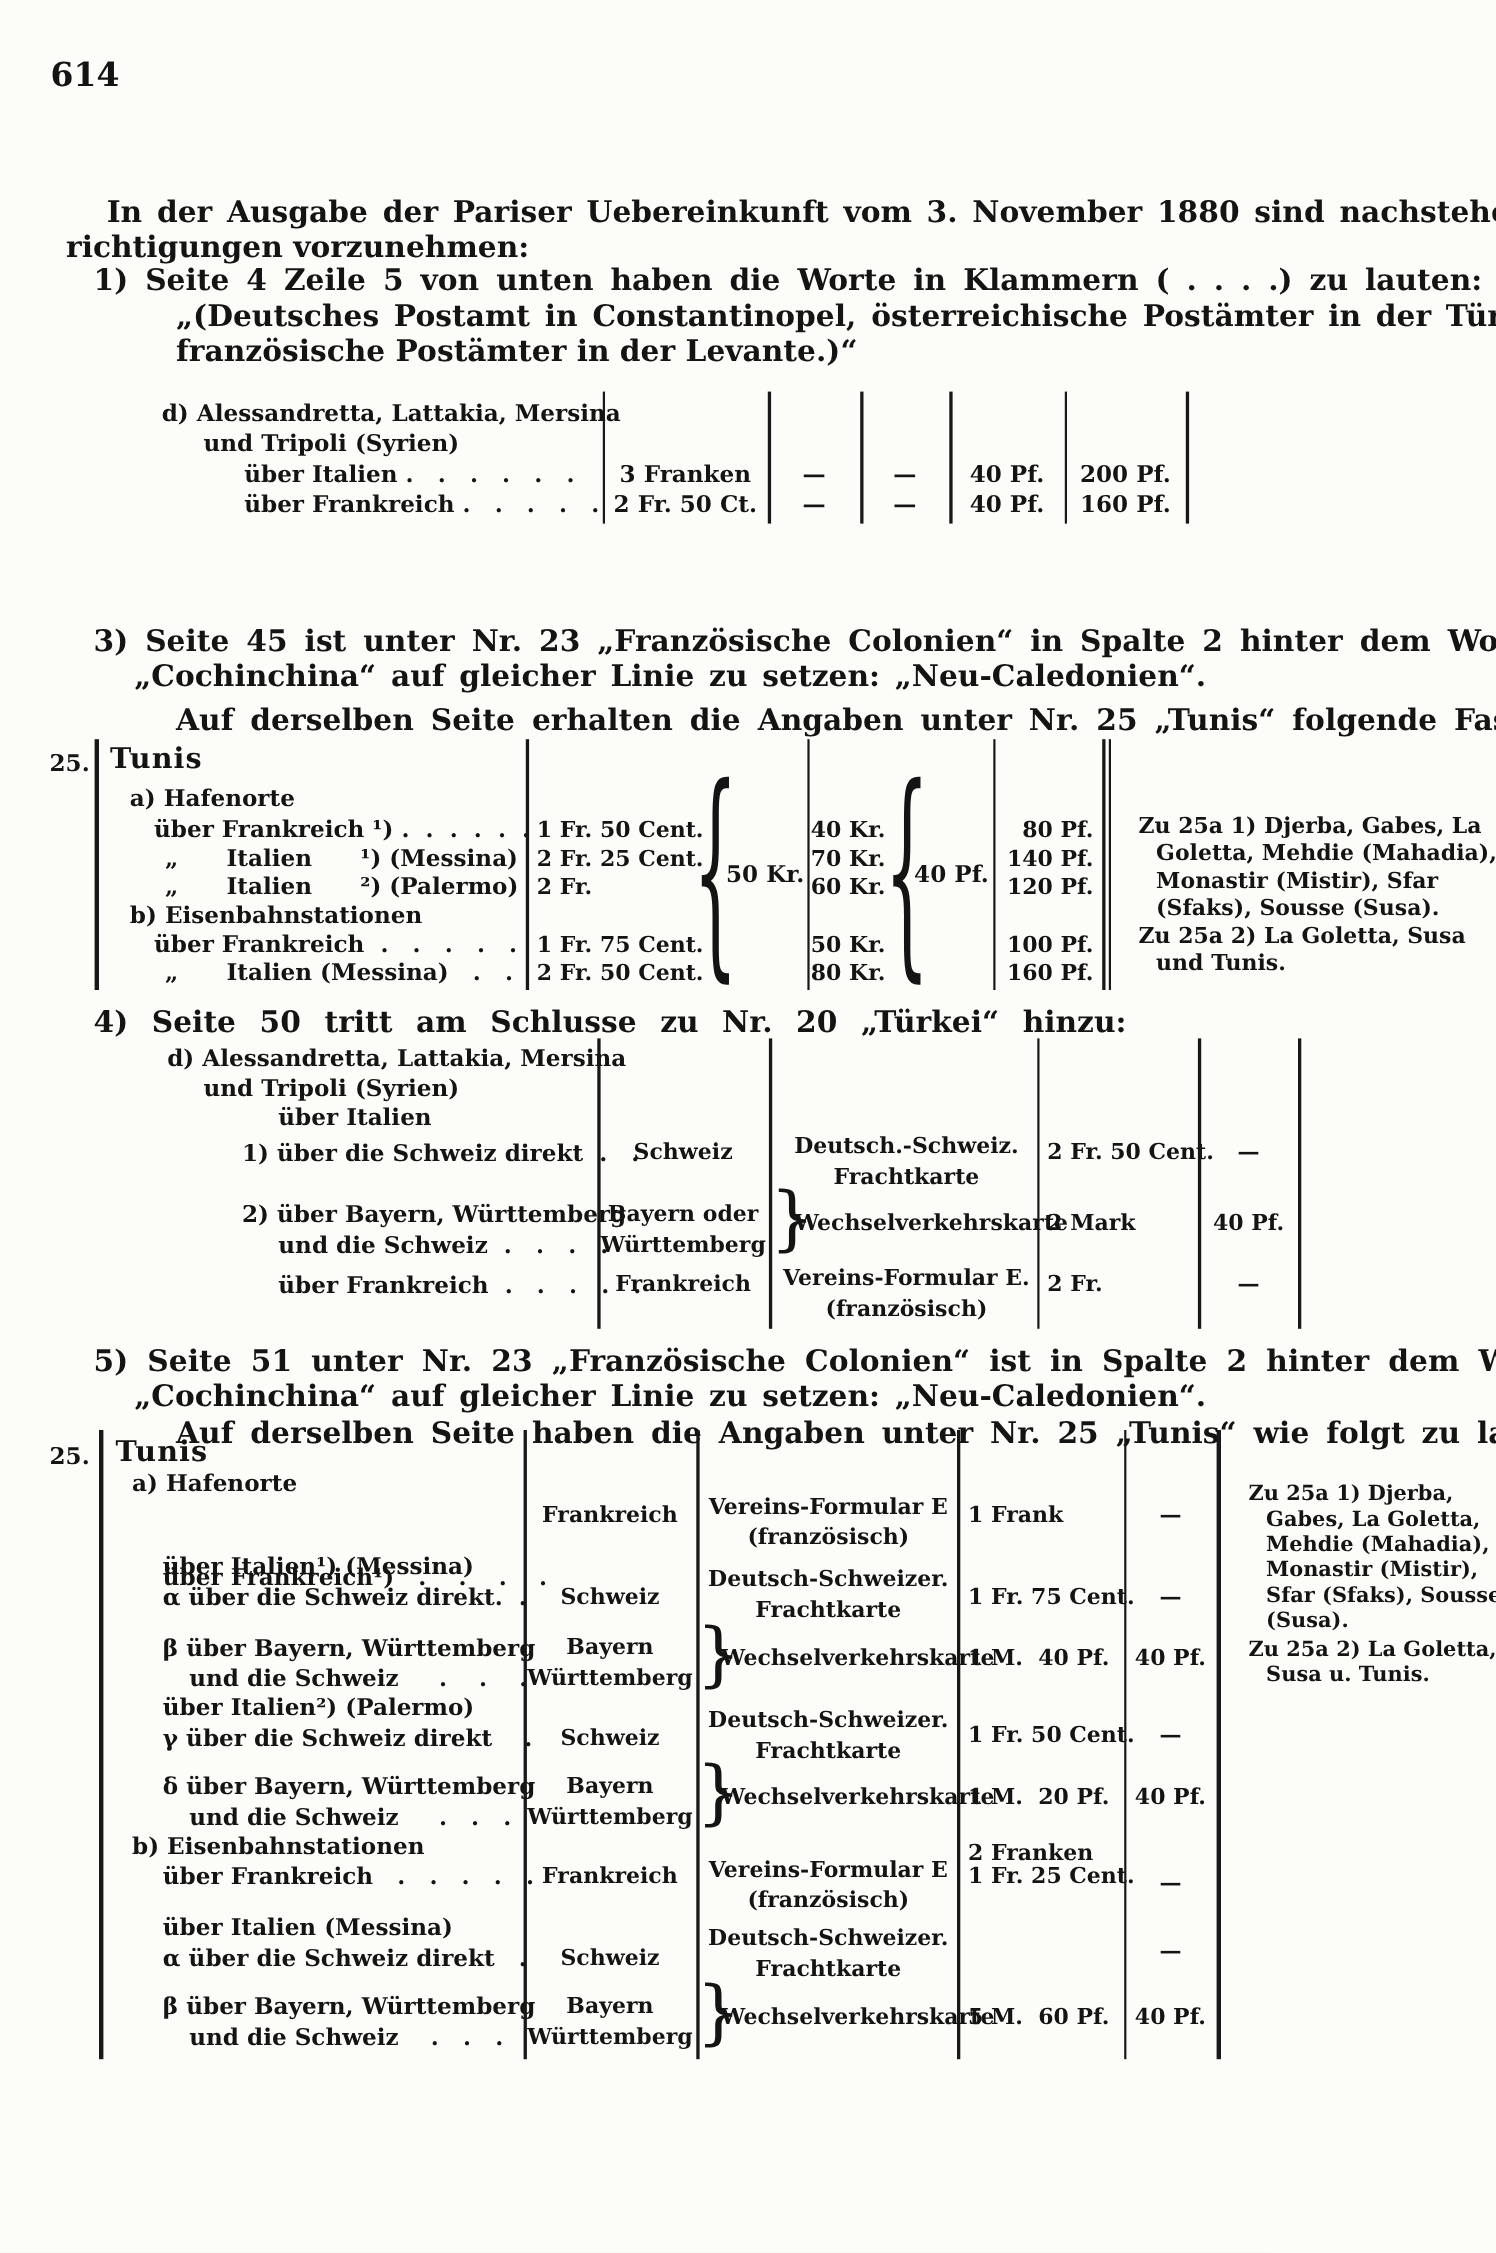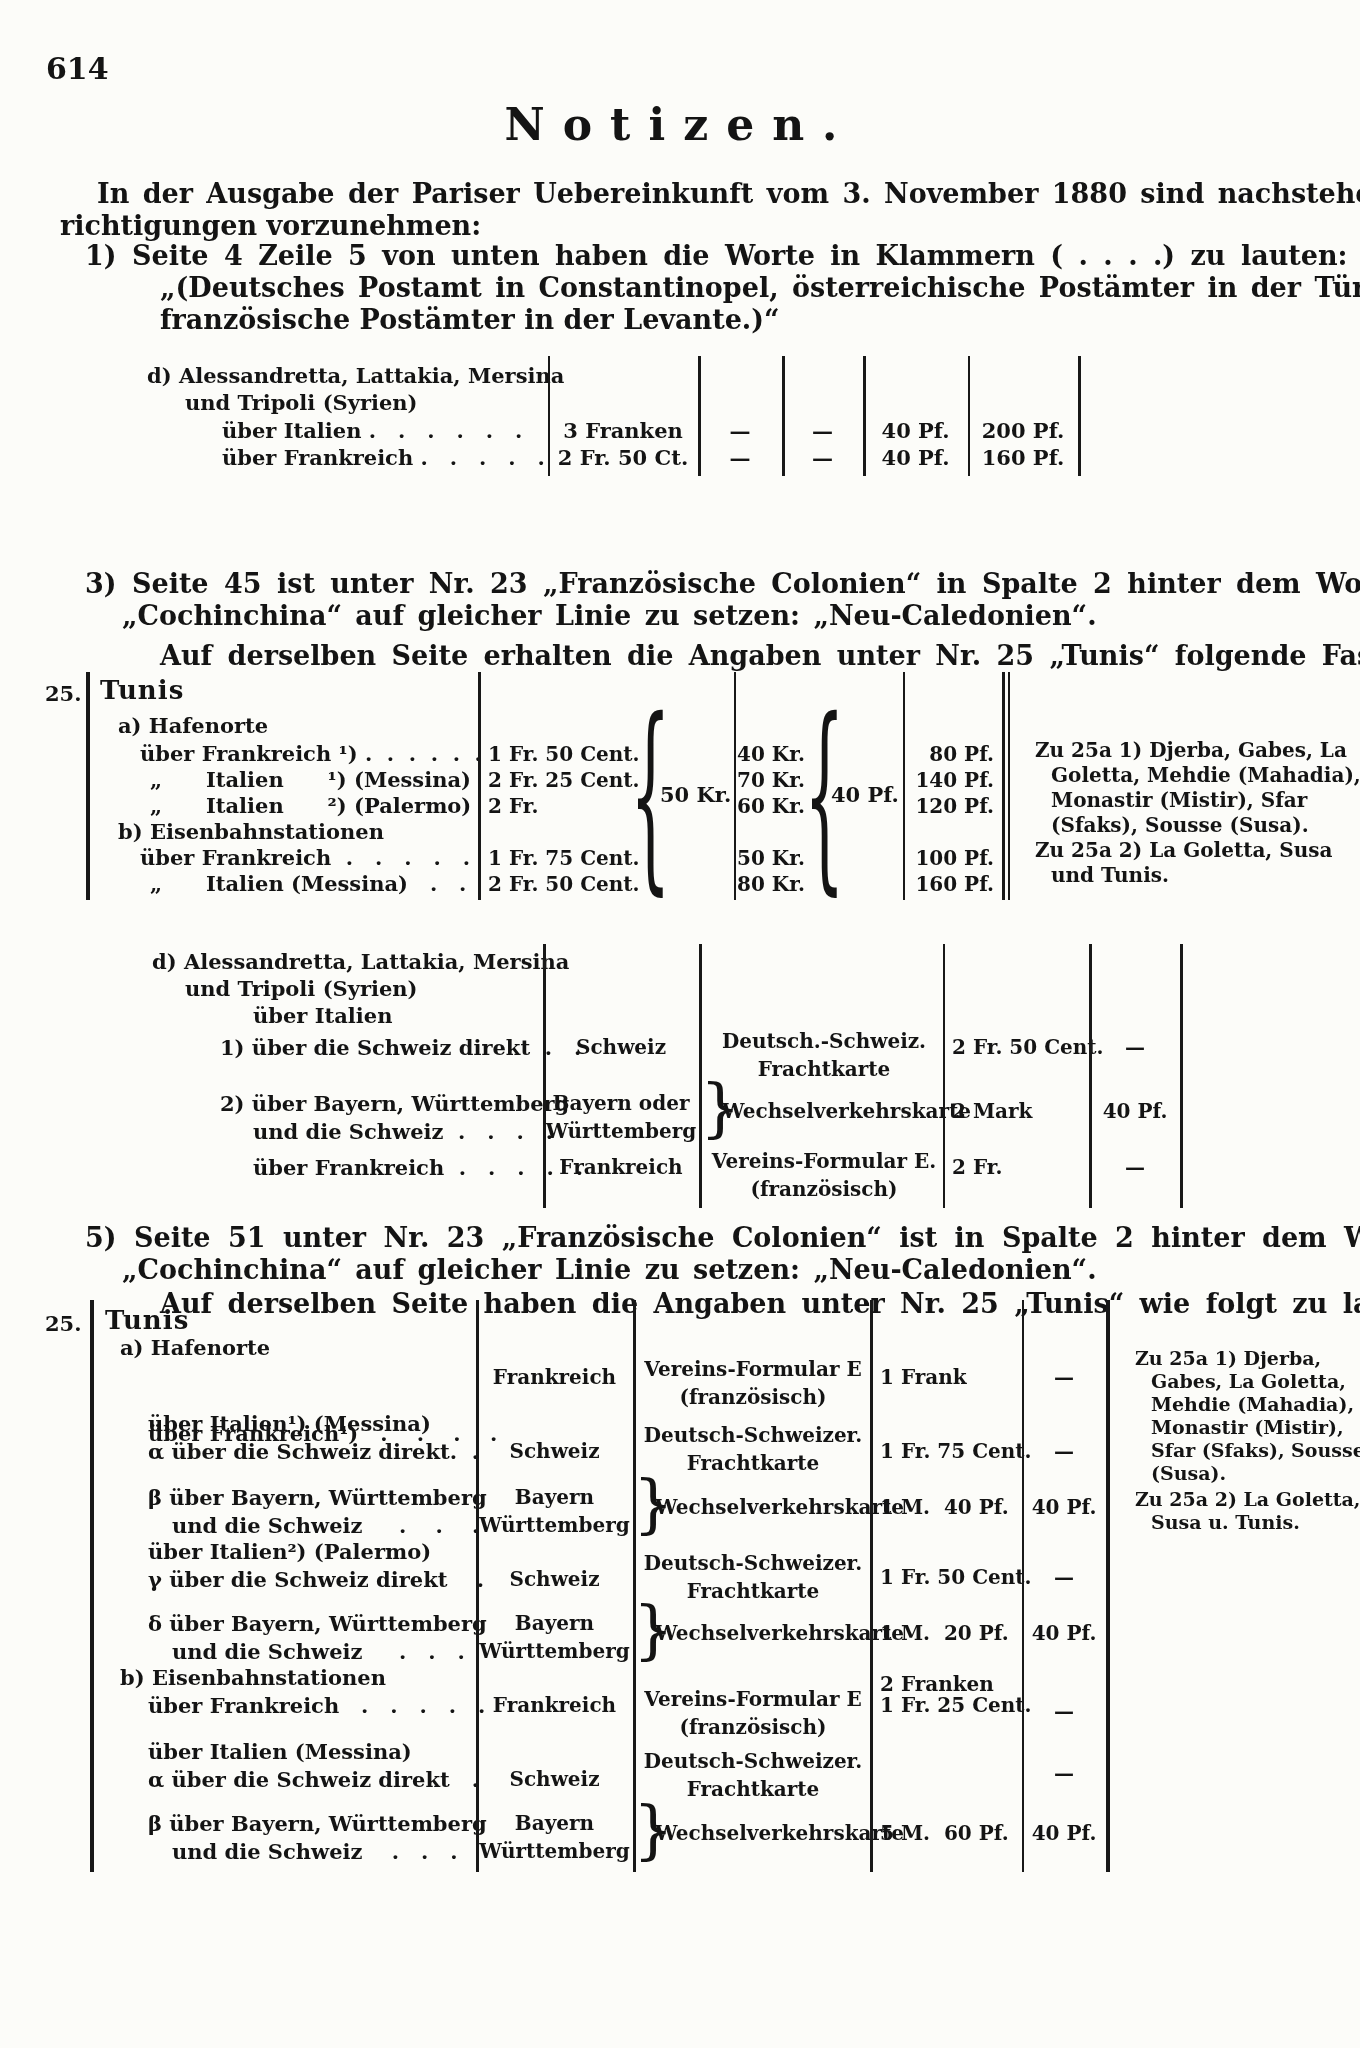--- a/index.html
+++ b/index.html
@@ -25,21 +25,20 @@
   .note{position:absolute;font-size:20px;line-height:25px;white-space:normal;
         padding-left:16px;text-indent:-16px;}
   .note.small{font-size:19px;line-height:23px;}
 </style>
 </head>
 <body>
 
 <div class="page">
 
   <div class="abs fs30" style="left:46px;top:52px">614</div>
-  <div class="abs doc-title" style="left:0;top:100px">Notizen.</div>
 
   <div>
     <div class="abs fs27 ws4" style="left:97px;top:178px">In der Ausgabe der Pariser Uebereinkunft vom 3. November 1880 sind nachstehende Be-</div>
     <div class="abs fs27" style="left:60px;top:210px">richtigungen vorzunehmen:</div>
   </div>
 
   <div>
     <div class="abs fs27 ws6" style="left:85px;top:240px">1) Seite 4 Zeile 5 von unten haben die Worte in Klammern ( . . . .) zu lauten:</div>
     <div class="abs fs27 ws4" style="left:160px;top:272px">„(Deutsches Postamt in Constantinopel, österreichische Postämter in der Türkei und</div>
     <div class="abs fs27" style="left:160px;top:304px">französische Postämter in der Levante.)“</div>
@@ -120,20 +119,21 @@
     <div class="vrule" style="left:478px;top:672px;height:228px"></div>
     <div class="vrule thin" style="left:734px;top:672px;height:228px"></div>
     <div class="vrule thin" style="left:903px;top:672px;height:228px"></div>
     <div class="vrule" style="left:1002px;top:672px;height:228px"></div>
     <div class="vrule thin" style="left:1008px;top:672px;height:228px"></div>
 
     <div class="note" style="left:1035px;top:738px;width:312px">Zu 25a 1) Djerba, Gabes, La Goletta, Mehdie (Mahadia), Monastir (Mistir), Sfar (Sfaks), Sousse (Susa).</div>
     <div class="note" style="left:1035px;top:838px;width:312px">Zu 25a 2) La Goletta, Susa und Tunis.</div>
   </div>
 
+  <div class="abs fs27 ws12" style="left:85px;top:914px">4) Seite 50 tritt am Schlusse zu Nr. 20 „Türkei“ hinzu:</div>
 
   <div>
     <div class="abs fs21" style="left:152px;top:950px">d) Alessandretta, Lattakia, Mersina</div>
     <div class="abs fs21" style="left:185px;top:977px">und Tripoli (Syrien)</div>
     <div class="abs fs21" style="left:253px;top:1004px">über Italien</div>
 
     <div class="abs fs21" style="left:220px;top:1036px">1) über die Schweiz direkt  .   .</div>
     <div class="abs fs21" style="left:220px;top:1092px">2) über Bayern, Württemberg</div>
     <div class="abs fs21" style="left:253px;top:1120px">und die Schweiz  .   .   .   .</div>
     <div class="abs fs21" style="left:253px;top:1156px">über Frankreich  .   .   .   .   .</div>

